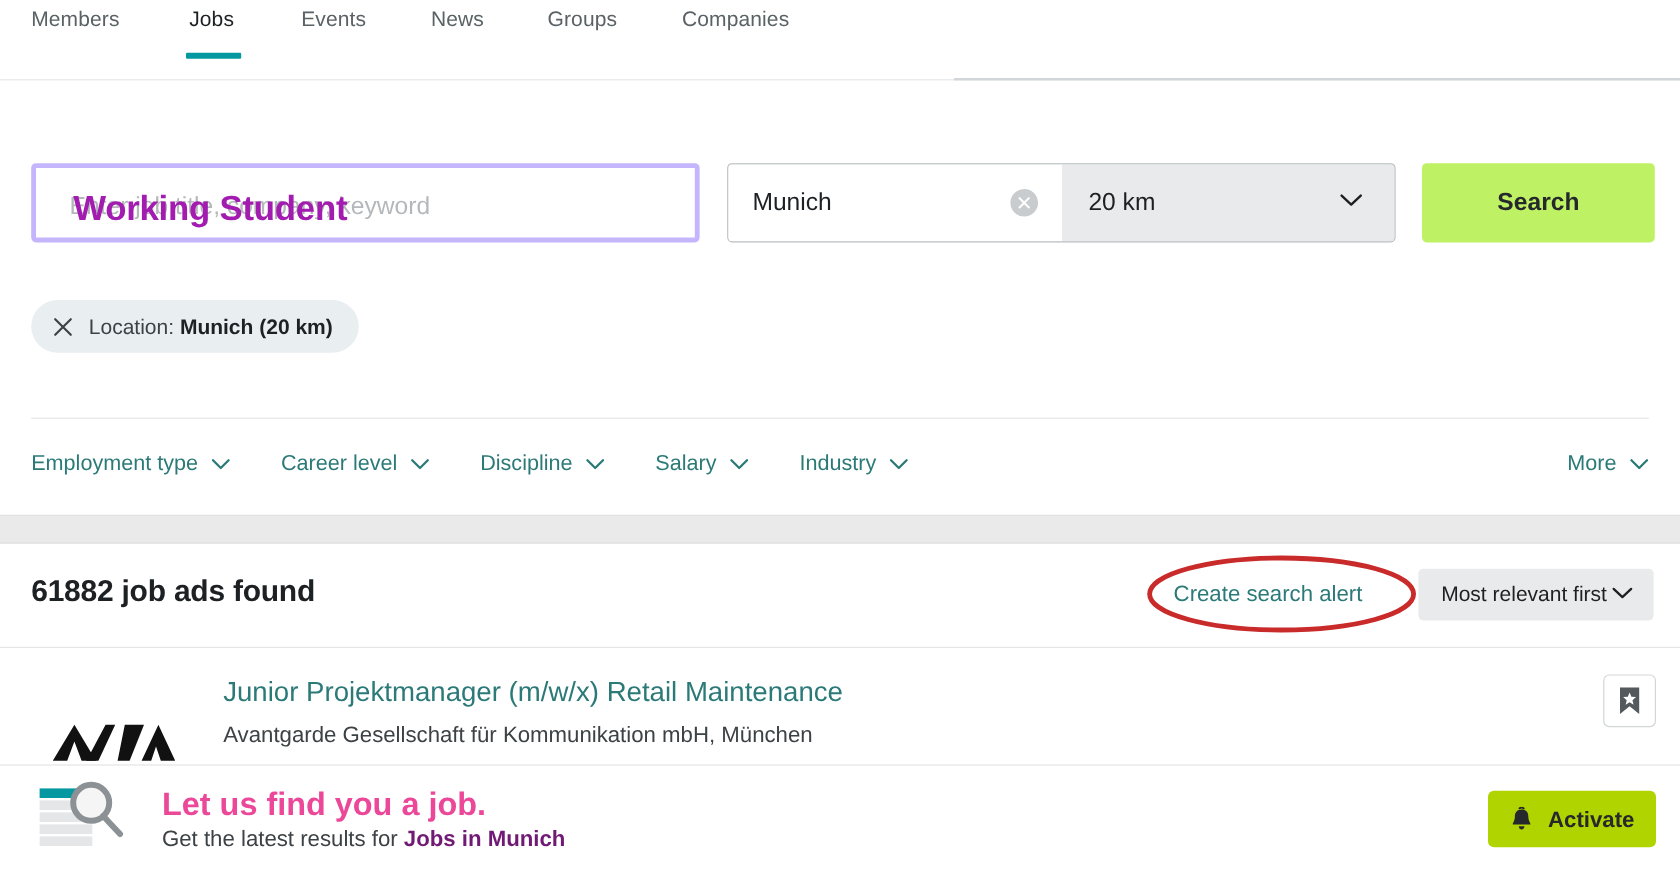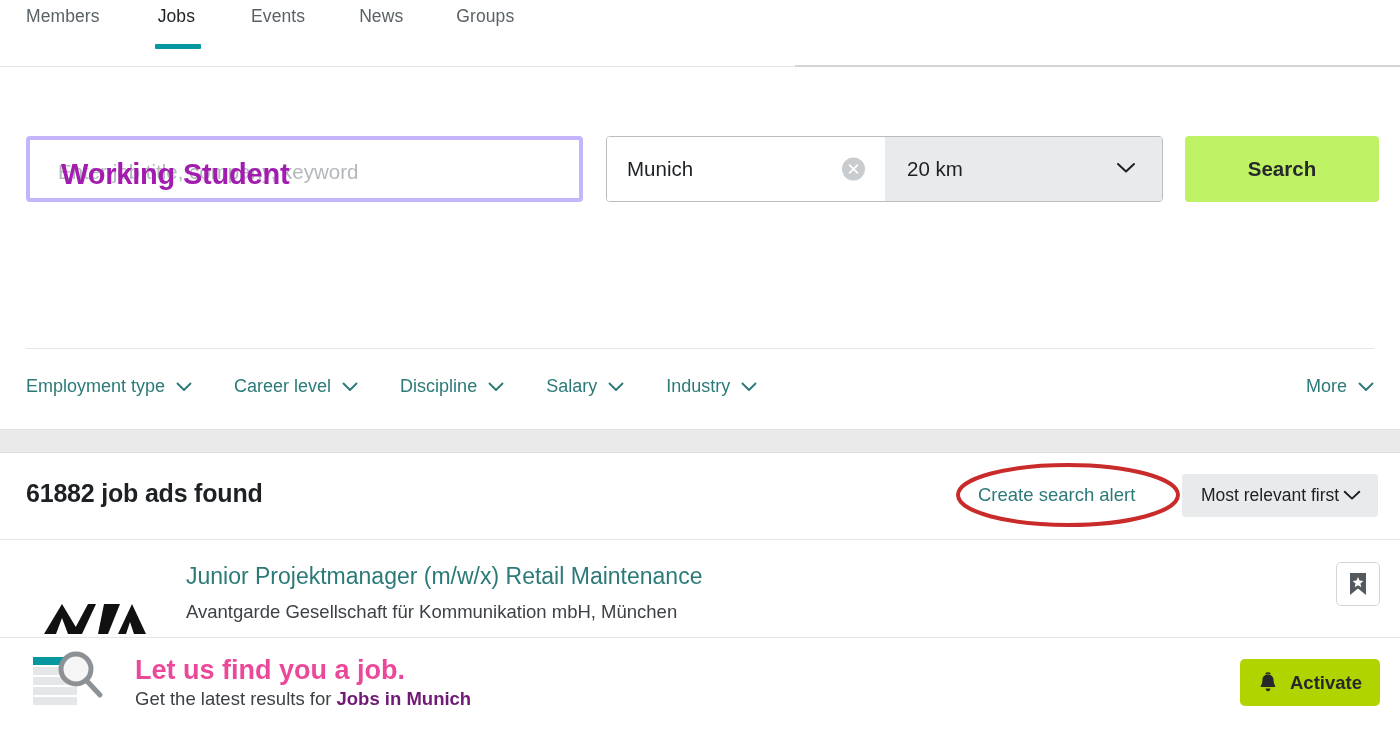--- a/index.html
+++ b/index.html
@@ -200,20 +200,23 @@
       </div>
       <div class="nav-tab" data-name="nav-tab-events">
         <span data-name="nav-tab-label">Events</span>
       </div>
       <div class="nav-tab" data-name="nav-tab-news">
         <span data-name="nav-tab-label">News</span>
       </div>
       <div class="nav-tab" data-name="nav-tab-groups">
         <span data-name="nav-tab-label">Groups</span>
       </div>
+      <div class="nav-tab" data-name="nav-tab-companies">
+        <span data-name="nav-tab-label">Companies</span>
+      </div>
     </div>
   </div>
   <div class="nav-divider" data-name="nav-divider"></div>
   <div class="nav-divider-strong" data-name="nav-divider-right"></div>
 
   <div class="searchbar" data-name="search-bar">
 
     <div class="kw-field" data-name="keyword-search-input">
       <span class="kw-placeholder" data-name="keyword-placeholder-text">Enter job title, company, keyword</span>
       <span class="kw-annotation" data-name="keyword-annotation-overlay">Working Student</span>
@@ -234,20 +237,28 @@
           <svg width="20" height="12" viewBox="0 0 20 12">
             <path d="M2 2 L10 9.5 L18 2" stroke="#1d2124" stroke-width="2" fill="none" stroke-linecap="round" stroke-linejoin="round"></path>
           </svg>
         </span>
       </div>
     </div>
 
     <button class="search-btn" data-name="search-button">Search</button>
   </div>
 
+  <div class="chip" data-name="active-filter-chip-location">
+    <span class="chip-x" data-name="close-icon">
+      <svg width="17" height="17" viewBox="0 0 17 17">
+        <path d="M2 2 L15 15 M15 2 L2 15" stroke="#3c4245" stroke-width="1.8" stroke-linecap="round" fill="none"></path>
+      </svg>
+    </span>
+    <span class="chip-label" data-name="chip-label"><span data-name="chip-prefix">Location</span>: <b data-name="chip-value">Munich (20 km)</b></span>
+  </div>
 
   <div class="filter-sep" data-name="filters-divider"></div>
 
   <div class="filters" data-name="filter-bar">
     <div class="filter" data-name="filter-employment-type">
       <span data-name="filter-label">Employment type</span>
       <span class="cv" data-name="chevron-down-icon">
         <svg width="16" height="10" viewBox="0 0 16 10">
             <path d="M1.5 1.5 L8 8 L14.5 1.5" stroke="#2b7a78" stroke-width="1.9" fill="none" stroke-linecap="round" stroke-linejoin="round"></path>
           </svg>

